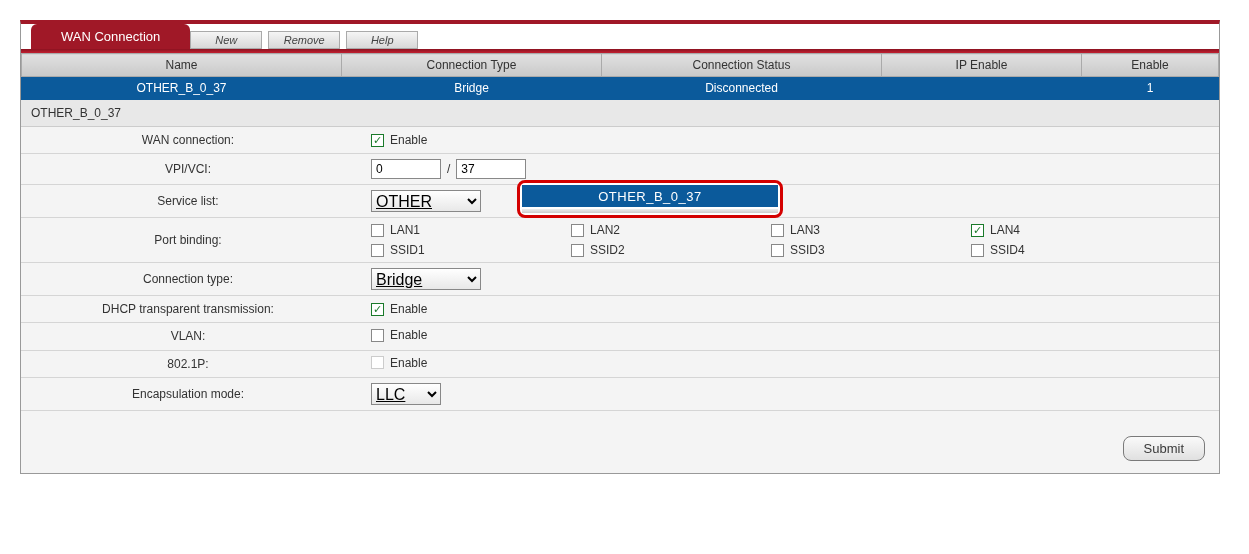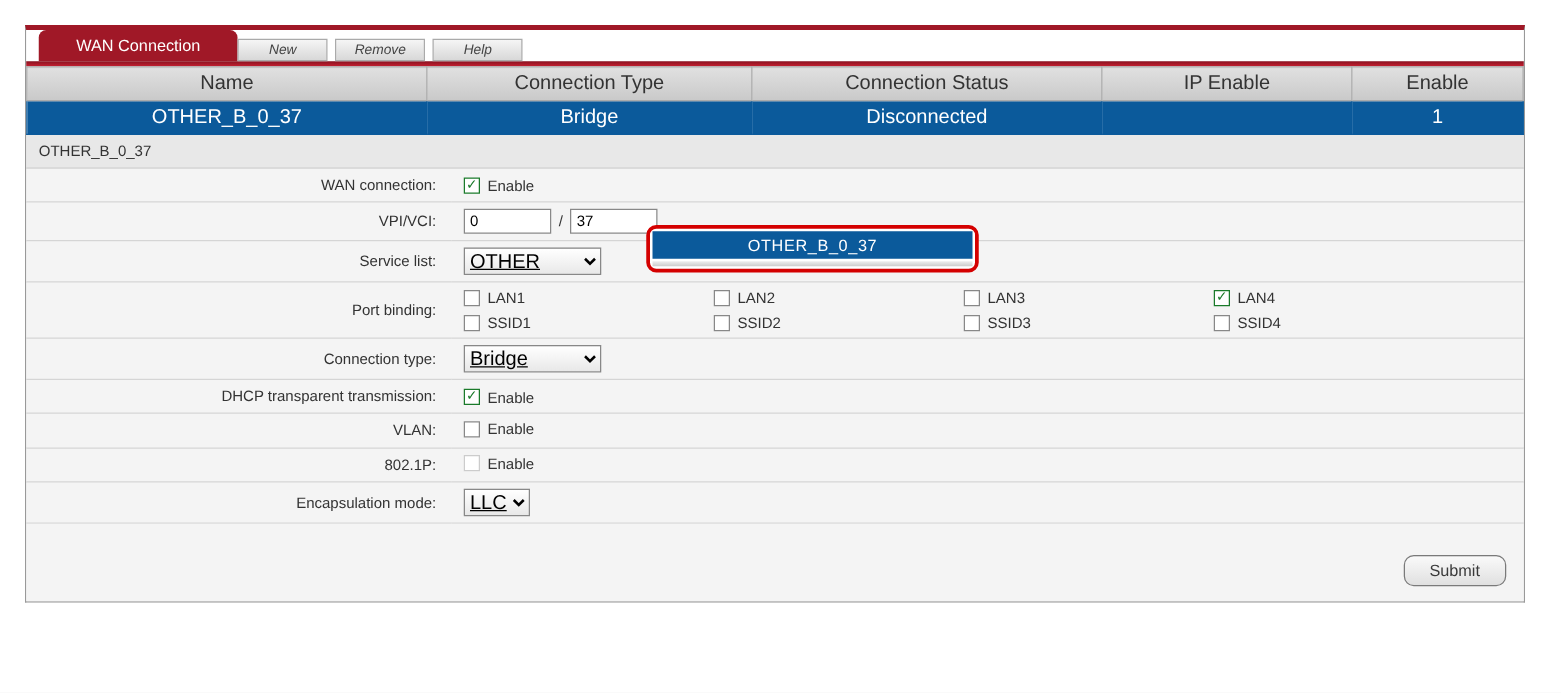--- a/index.html
+++ b/index.html
@@ -48,21 +48,21 @@
     width: 72px;
     font-style: italic;
   }
   .gradient-rule {
     height: 4px;
     background: linear-gradient(#8a1220, #c21f30);
   }
   table.grid {
     width: 100%;
     border-collapse: collapse;
-    font-size: 16px;
+    font-size: 12px;
   }
   table.grid th {
     background: linear-gradient(#e0e0e0,#c9c9c9);
     border: 1px solid #aaa;
     padding: 4px 8px;
     font-weight: normal;
     color: #333;
   }
   table.grid td {
     border: 1px solid #ccc;
@@ -83,21 +83,21 @@
   }
   .form-table {
     width: 100%;
     border-collapse: collapse;
   }
   .form-table tr {
     border-bottom: 1px solid #d5d5d5;
   }
   .form-table td.label {
     width: 340px;
-    text-align: right;
+    text-align: center;
     padding: 6px 12px 6px 6px;
     background: #f4f4f4;
     color: #333;
   }
   .form-table td.field {
     padding: 5px 10px;
     background: #f4f4f4;
   }
   .chk {
     display: inline-flex;
@@ -325,21 +325,21 @@
       <td class="field">
         <span class="chk">
           <span class="chk-box grey" style="border-color:#ccc"></span>
           <span>Enable</span>
         </span>
       </td>
     </tr>
     <tr>
       <td class="label">Encapsulation mode:</td>
       <td class="field">
-        <select style="width:53px">
+        <select style="width:70px">
           <option>LLC</option>
         </select>
       </td>
     </tr>
   </tbody>
     </table>
 
   <div class="submit-row">
     <button class="submit-btn">Submit</button>
   </div>

